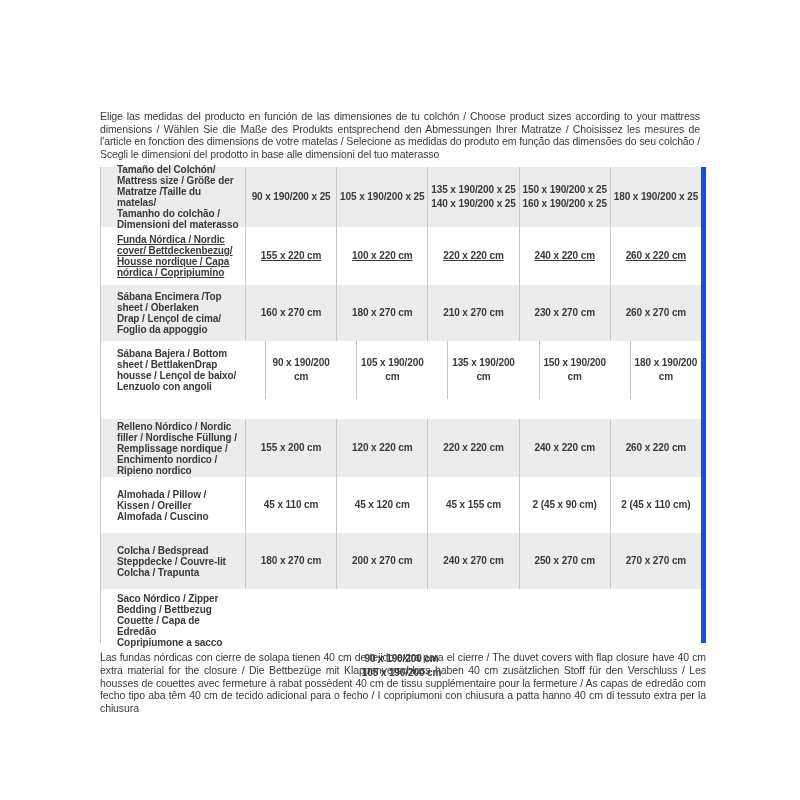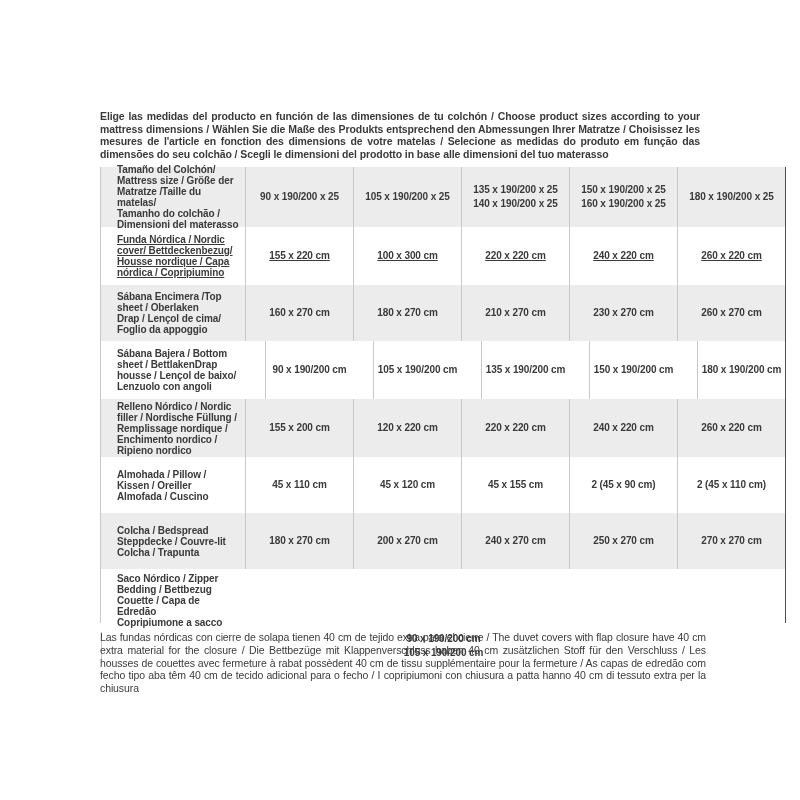--- a/index.html
+++ b/index.html
@@ -12,42 +12,42 @@
     overflow:hidden;
   }
   .content{
     position:absolute;
     left:100px;top:110px;
     width:606px;
   }
   .intro{
     font-size:10.5px;
     line-height:12.5px;
-    font-weight:700;
+    font-weight:400;
     text-align:justify;
     letter-spacing:-0.1px;
     margin:0 6px 7px 0;
   }
   .size-table{
-    width:686px;
+    width:606px;
     border-left:1px solid #c8c8c8;
-    border-right:1px solid #1d4ed8;
+    border-right:5px solid #1d4ed8;
     box-sizing:border-box;
   }
   .trow{
     display:flex;
     align-items:stretch;
     background:#ffffff;
   }
   .trow.shaded{background:#ececec;}
   .trow:nth-child(1){height:60px;}
   .trow:nth-child(2){height:58px;text-decoration:underline;}
   .trow:nth-child(3){height:56px;}
   .trow:nth-child(4){height:58px;gap:20px;}
-  .trow:nth-child(5){height:58px;}
+  .trow:nth-child(5){height:58px;margin-top:20px;}
   .trow:nth-child(6){height:56px;}
   .trow:nth-child(7){height:56px;}
   .trow:nth-child(8){height:54px;flex-direction:column;}
   .cell-label{
     width:144px;
     box-sizing:border-box;
     padding:4px 6px 4px 16px;
     display:flex;
     align-items:center;
     font-size:10px;
@@ -102,21 +102,21 @@
 160 x 190/200 x 25</div>
         <div class="cell-data">180 x 190/200 x 25</div>
       </div>
 
       <div class="trow">
         <div class="cell-label">Funda Nórdica /  Nordic
 cover/ Bettdeckenbezug/
 Housse nordique  / Capa
 nórdica / Copripiumino</div>
         <div class="cell-data">155 x 220 cm</div>
-        <div class="cell-data">100 x 300 cm</div>
+        <div class="cell-data">100 x 220 cm</div>
         <div class="cell-data">220 x 220 cm</div>
         <div class="cell-data">240 x 220 cm</div>
         <div class="cell-data">260 x 220 cm</div>
       </div>
 
       <div class="trow shaded">
         <div class="cell-label">Sábana Encimera /Top
 sheet / Oberlaken
 Drap / Lençol de cima/
 Foglio da appoggio</div>

